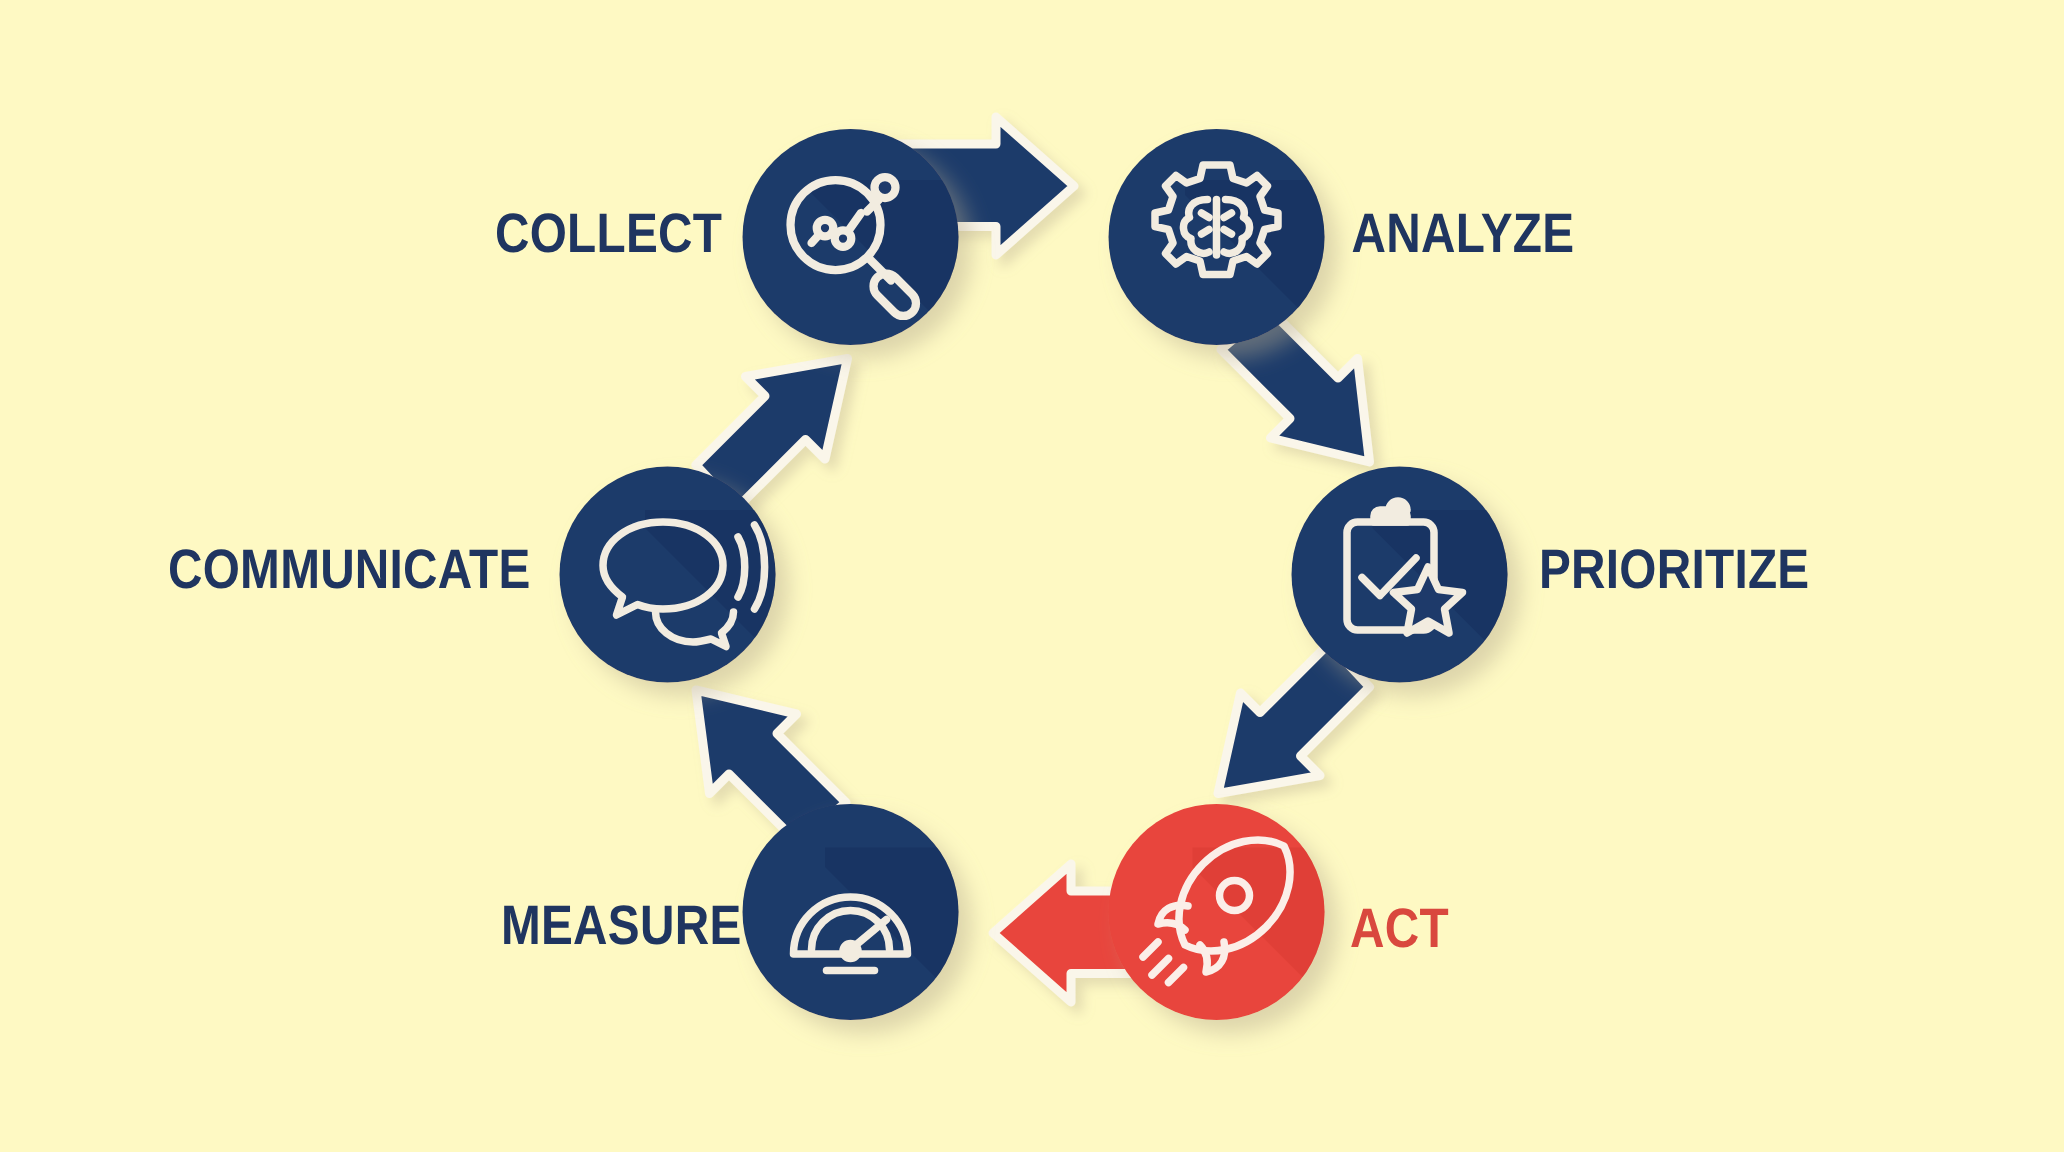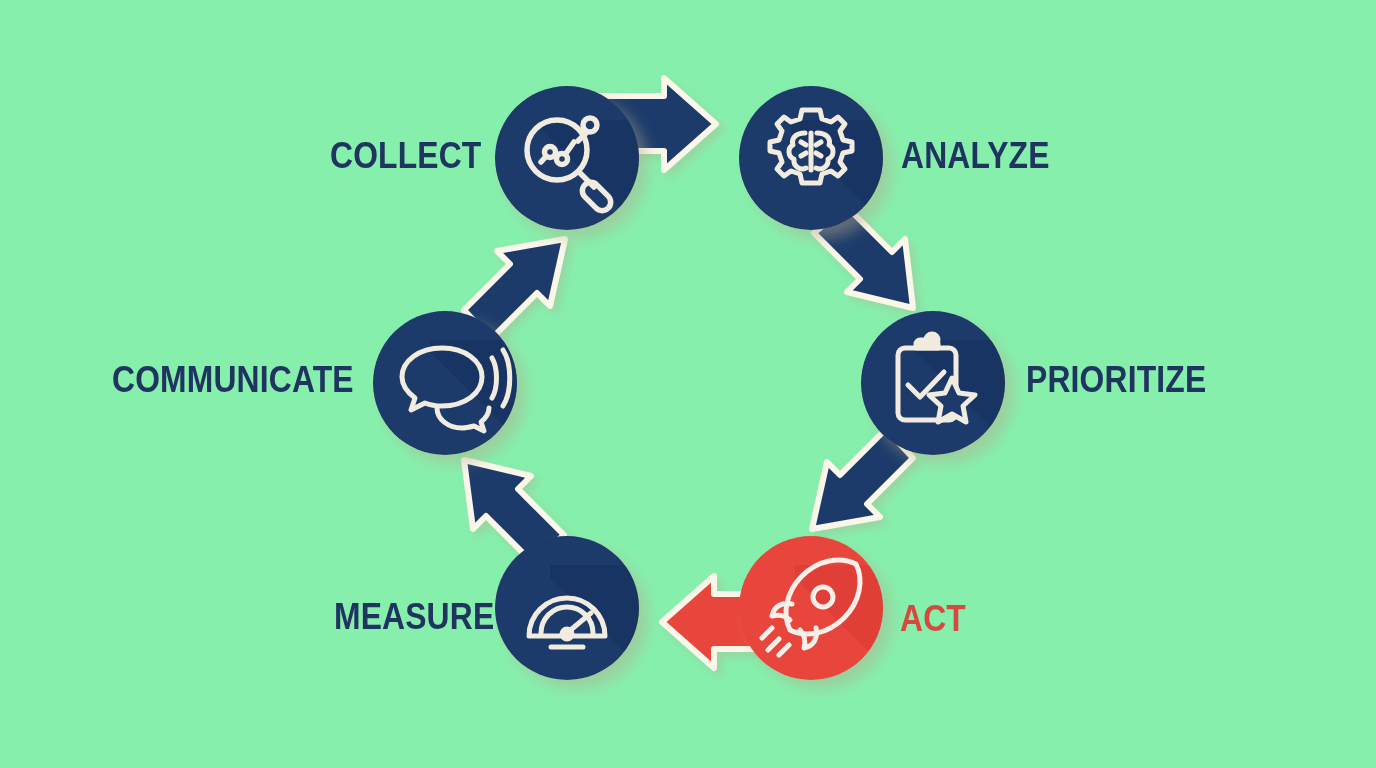--- a/index.html
+++ b/index.html
@@ -10,21 +10,21 @@
     width: 1376px;
     height: 768px;
     overflow: hidden;
     font-family: "Liberation Sans", sans-serif;
     background: #f3eee2;
   }
   #stage {
     position: relative;
     width: 1376px;
     height: 768px;
-    background: #86efac;
+    background: #fef9c3;
   }
   #diagram-svg {
     position: absolute;
     left: 0;
     top: 0;
     width: 1376px;
     height: 768px;
   }
   .node-label {
     position: absolute;

